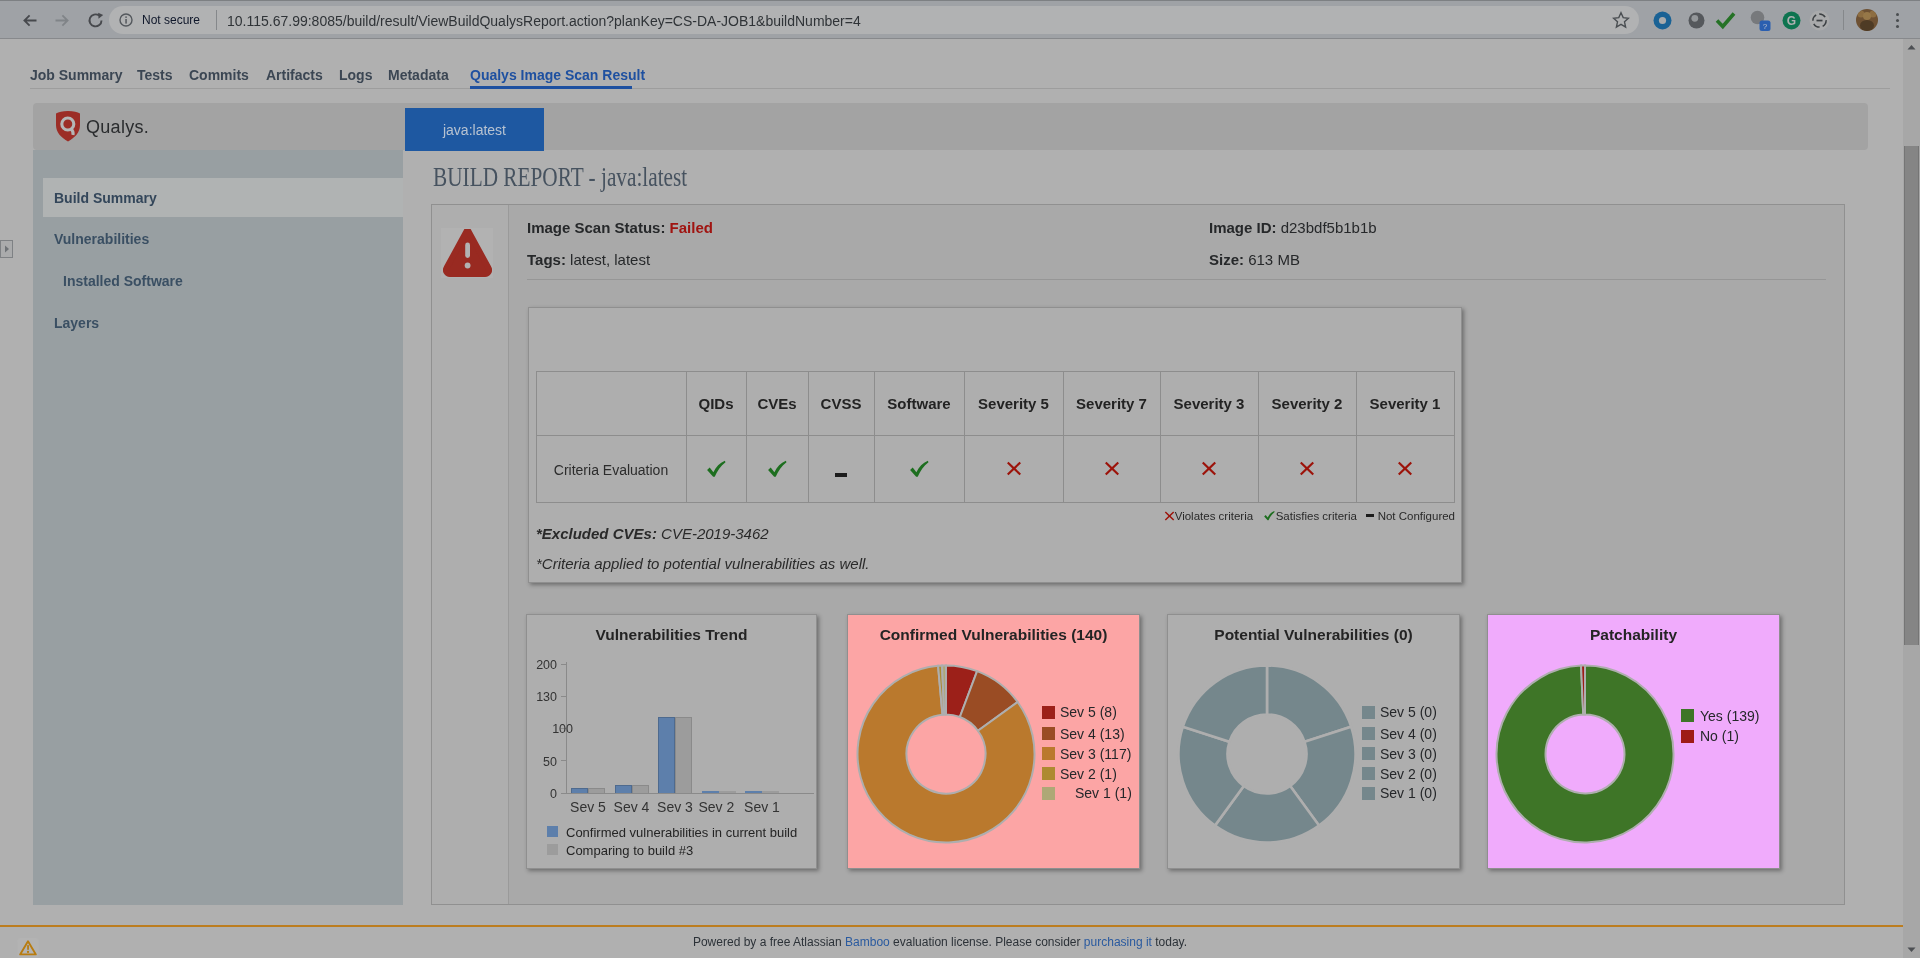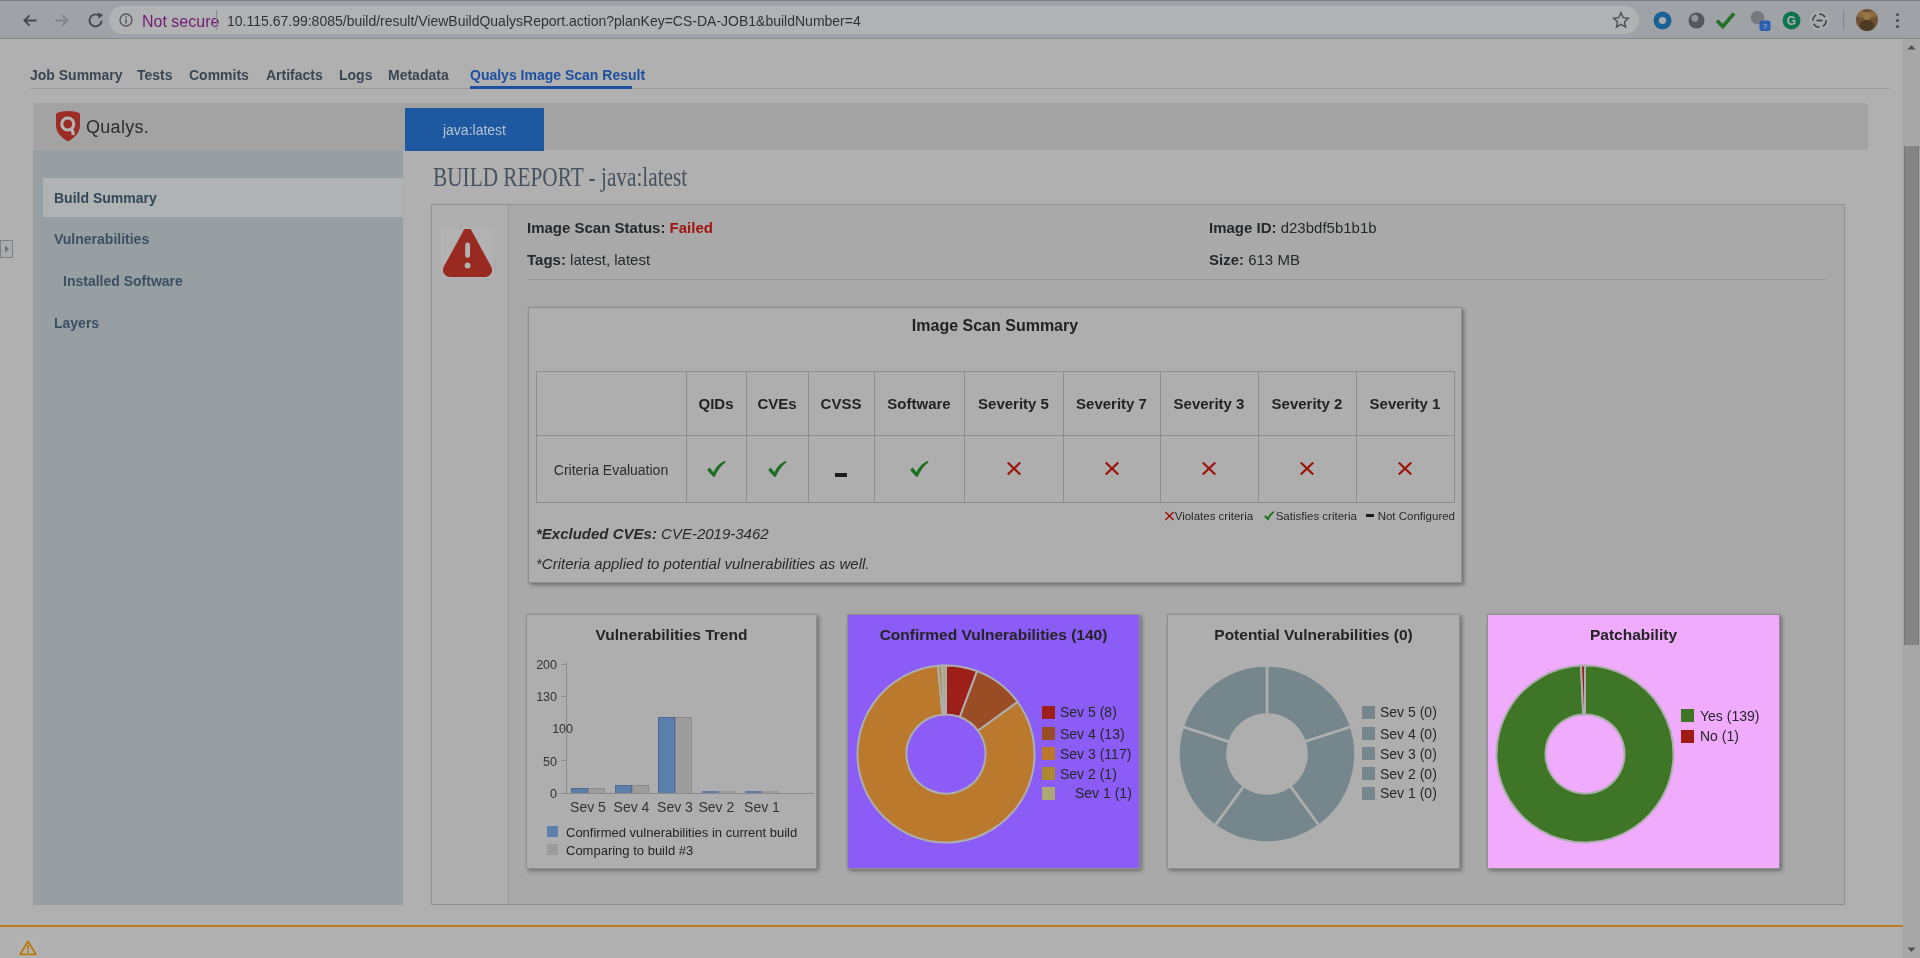--- a/index.html
+++ b/index.html
@@ -28,21 +28,21 @@
     <path d="M12.1 3.6 A6 6 0 1 0 14.5 8.4" fill="none" stroke="#47494d" stroke-width="1.9"></path>
     <path d="M11.2 0.8 L16.2 3.1 L11.5 6.8 Z" fill="#47494d"></path>
   </svg>
 
   <div class="abs" style="left:109px;top:5px;width:1530px;height:28px;background:#b1b2b3;border-radius:14px;"></div>
   <svg class="abs" style="left:119px;top:12px;" width="14" height="14" viewBox="0 0 14 14">
     <circle cx="7" cy="7" r="6" fill="none" stroke="#54585d" stroke-width="1.4"></circle>
     <rect x="6.3" y="3.4" width="1.5" height="1.5" fill="#54585d"></rect>
     <rect x="6.3" y="6" width="1.5" height="4.6" fill="#54585d"></rect>
   </svg>
-  <div class="abs" style="left:142px;top:12px;font-size:16px;color:#701a75;">Not secure</div>
+  <div class="abs" style="left:142px;top:12px;font-size:12px;color:#0f172a;">Not secure</div>
   <div class="abs" style="left:216px;top:9px;width:1px;height:20px;background:#85888b;"></div>
   <div class="abs" style="left:227px;top:12px;font-size:14px;color:#2f3337;">10.115.67.99:8085/build/result/ViewBuildQualysReport.action?planKey=CS-DA-JOB1&amp;buildNumber=4</div>
 
   <svg class="abs" style="left:1612px;top:10px;" width="18" height="18" viewBox="0 0 18 18">
     <path d="M9 1.8 L11.2 6.6 L16.4 7.2 L12.5 10.8 L13.6 16 L9 13.3 L4.4 16 L5.5 10.8 L1.6 7.2 L6.8 6.6 Z" fill="none" stroke="#4a4e52" stroke-width="1.4"></path>
   </svg>
 
   <svg class="abs" style="left:1653px;top:10px;" width="19" height="19" viewBox="0 0 19 19">
     <circle cx="9.5" cy="9.5" r="9" fill="#1a6295"></circle>
     <circle cx="9.5" cy="9.5" r="3.6" fill="#a9abac"></circle>
@@ -151,21 +151,20 @@
   <circle cx="24.6" cy="36.5" r="2.9" fill="#b2b2b2"></circle>
 </svg>
 
 <div class="abs" style="left:527px;top:219px;font-size:15px;color:#26282a;"><span class="b">Image Scan Status: </span><span class="b" style="color:#a01411;">Failed</span></div>
 <div class="abs" style="left:527px;top:251px;font-size:15px;color:#26282a;"><span class="b">Tags: </span>latest, latest</div>
 <div class="abs" style="left:1209px;top:219px;font-size:15px;color:#26282a;"><span class="b">Image ID: </span>d23bdf5b1b1b</div>
 <div class="abs" style="left:1209px;top:251px;font-size:15px;color:#26282a;"><span class="b">Size: </span>613 MB</div>
 <div class="abs" style="left:527px;top:279px;width:1299px;height:1px;background:#969696;"></div>
 
 <div class="abs" id="summary-panel" style="left:528px;top:307px;width:934px;height:276px;background:#aeaeae;border:1px solid #8f8f8f;box-sizing:border-box;box-shadow:2px 2px 4px rgba(40,40,40,0.45);"></div>
-<div class="abs" style="left:528px;top:317px;width:934px;text-align:center;font-size:16px;font-weight:bold;color:#222;">Image Scan Summary</div>
 
 <div class="abs" id="stable" style="left:536px;top:371px;width:919px;height:132px;">
 
   <div class="abs" style="left:0;top:0;width:919px;height:1px;background:#8d8d8d;"></div>
   <div class="abs" style="left:0;top:64px;width:919px;height:1px;background:#8d8d8d;"></div>
   <div class="abs" style="left:0;top:131px;width:919px;height:1px;background:#8d8d8d;"></div>
 
   <div class="abs" style="left:0;top:0;width:1px;height:132px;background:#8d8d8d;"></div>
   <div class="abs" style="left:150px;top:0;width:1px;height:132px;background:#8d8d8d;"></div>
   <div class="abs" style="left:210px;top:0;width:1px;height:132px;background:#8d8d8d;"></div>
@@ -257,21 +256,21 @@
   <div class="abs" style="left:84.5px;top:184px;width:40px;text-align:center;font-size:14px;color:#333;">Sev 4</div>
   <div class="abs" style="left:128px;top:184px;width:40px;text-align:center;font-size:14px;color:#333;">Sev 3</div>
   <div class="abs" style="left:171.5px;top:184px;width:40px;font-size:14px;color:#333;">Sev 2</div>
   <div class="abs" style="left:215px;top:184px;width:40px;text-align:center;font-size:14px;color:#333;">Sev 1</div>
 
   <div class="abs" style="left:20px;top:211px;width:11px;height:11px;background:#5d7fab;"></div>
   <div class="abs" style="left:39px;top:210px;font-size:13px;color:#242424;">Confirmed vulnerabilities in current build</div>
   <div class="abs" style="left:20px;top:229px;width:11px;height:11px;background:#9c9c9c;"></div>
   <div class="abs" style="left:39px;top:228px;font-size:13px;color:#242424;">Comparing to build #3</div>
 </div>
-<div class="abs" id="p2" style="left:847px;top:614px;width:293px;height:255px;background:#8b5cf6;border:1px solid #8f8f8f;box-sizing:border-box;box-shadow:2px 2px 4px rgba(40,40,40,0.45);">
+<div class="abs" id="p2" style="left:847px;top:614px;width:293px;height:255px;background:#fca5a5;border:1px solid #8f8f8f;box-sizing:border-box;box-shadow:2px 2px 4px rgba(40,40,40,0.45);">
   <div class="ptitle">Confirmed Vulnerabilities (140)</div>
   <svg class="abs" style="left:-2px;top:39px;" width="200" height="200" viewBox="0 0 200 200">
     <path d="M100.00 11.50 A88.5 88.5 0 0 1 131.10 17.14 L113.88 63.02 A39.5 39.5 0 0 0 100.00 60.50 Z" fill="#9c2019" stroke="#aeaeae" stroke-width="2"></path>
     <path d="M131.10 17.14 A88.5 88.5 0 0 1 171.60 47.98 L131.96 76.78 A39.5 39.5 0 0 0 113.88 63.02 Z" fill="#9a4c24" stroke="#aeaeae" stroke-width="2"></path>
     <path d="M171.60 47.98 A88.5 88.5 0 1 1 92.07 11.86 L96.46 60.66 A39.5 39.5 0 1 0 131.96 76.78 Z" fill="#ba792d" stroke="#aeaeae" stroke-width="2"></path>
     <path d="M92.07 11.86 A88.5 88.5 0 0 1 96.03 11.59 L98.23 60.54 A39.5 39.5 0 0 0 96.46 60.66 Z" fill="#ad8a31" stroke="#aeaeae" stroke-width="2"></path>
     <path d="M96.03 11.59 A88.5 88.5 0 0 1 100.00 11.50 L100.00 60.50 A39.5 39.5 0 0 0 98.23 60.54 Z" fill="#aea876" stroke="#aeaeae" stroke-width="2"></path>
   </svg>
   <div class="abs" style="left:193.5px;top:90.5px;width:13px;height:13px;background:#9c2019;"></div>
       <div class="leg" style="left:212px;top:89px;">Sev 5 (8)</div>
@@ -310,20 +309,21 @@
     <path d="M100.00 11.50 A88.5 88.5 0 1 1 96.03 11.59 L98.23 60.54 A39.5 39.5 0 1 0 100.00 60.50 Z" fill="#3e7527" stroke="#aeaeae" stroke-width="2"></path>
     <path d="M96.03 11.59 A88.5 88.5 0 0 1 100.00 11.50 L100.00 60.50 A39.5 39.5 0 0 0 98.23 60.54 Z" fill="#9e1b16" stroke="#aeaeae" stroke-width="2"></path>
   </svg>
   <div class="abs" style="left:193px;top:94px;width:13px;height:13px;background:#3e7527;"></div>
       <div class="leg" style="left:212px;top:92.5px;">Yes (139)</div>
   <div class="abs" style="left:193px;top:114.5px;width:13px;height:13px;background:#9e1b16;"></div>
       <div class="leg" style="left:212px;top:113px;">No (1)</div>
 </div>
 
 <div class="abs" style="left:0;top:925px;width:1920px;height:33px;background:#b0b0b0;border-top:2px solid #bc7d1f;box-sizing:border-box;"></div>
+<div class="abs" style="left:0;top:935px;width:1880px;text-align:center;font-size:12px;color:#2c3238;">Powered by a free Atlassian <span style="color:#2a5a9f;">Bamboo</span> evaluation license. Please consider <span style="color:#2a5a9f;">purchasing it</span> today.</div>
 <svg class="abs" style="left:13px;top:938px;z-index:20;" width="30" height="20" viewBox="0 0 30 28">
   <rect x="0" y="0" width="30" height="28" rx="5" fill="#b3b3b3"></rect>
   <path d="M15 4.5 L26 23 H4 Z" fill="none" stroke="#b87c10" stroke-width="2.6" stroke-linejoin="round"></path>
   <rect x="13.8" y="10" width="2.5" height="6.5" fill="#b87c10"></rect>
   <circle cx="15" cy="19.5" r="1.6" fill="#b87c10"></circle>
 </svg>
 
 </div>
 
 </body></html>

